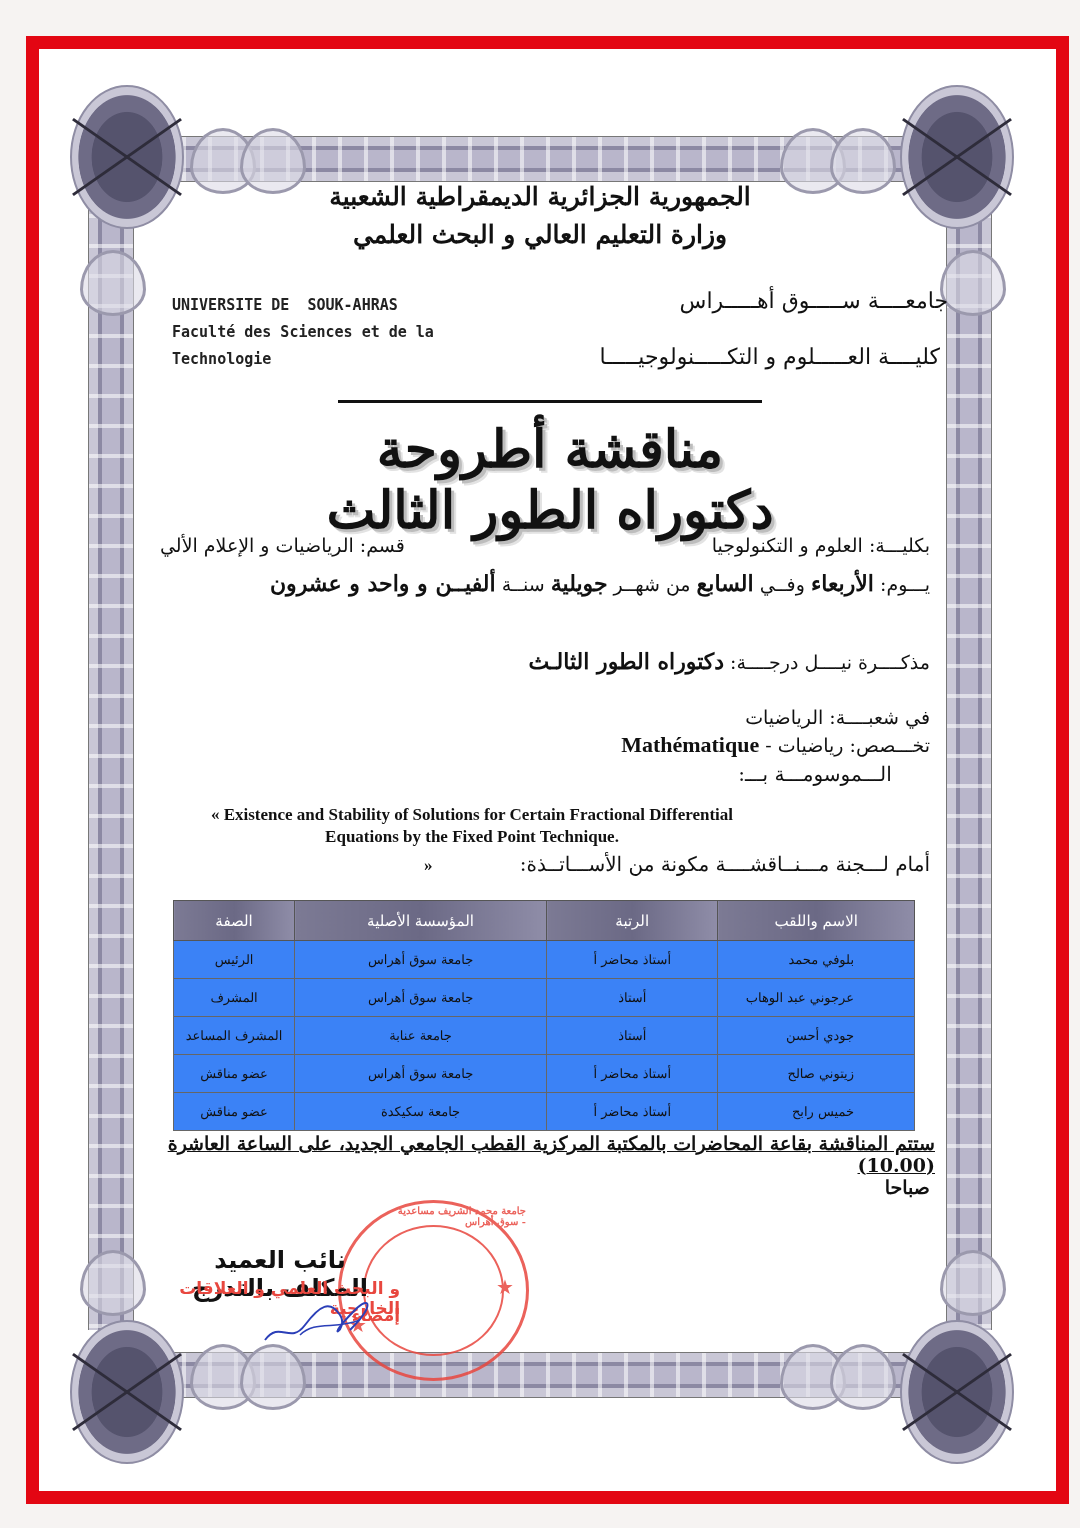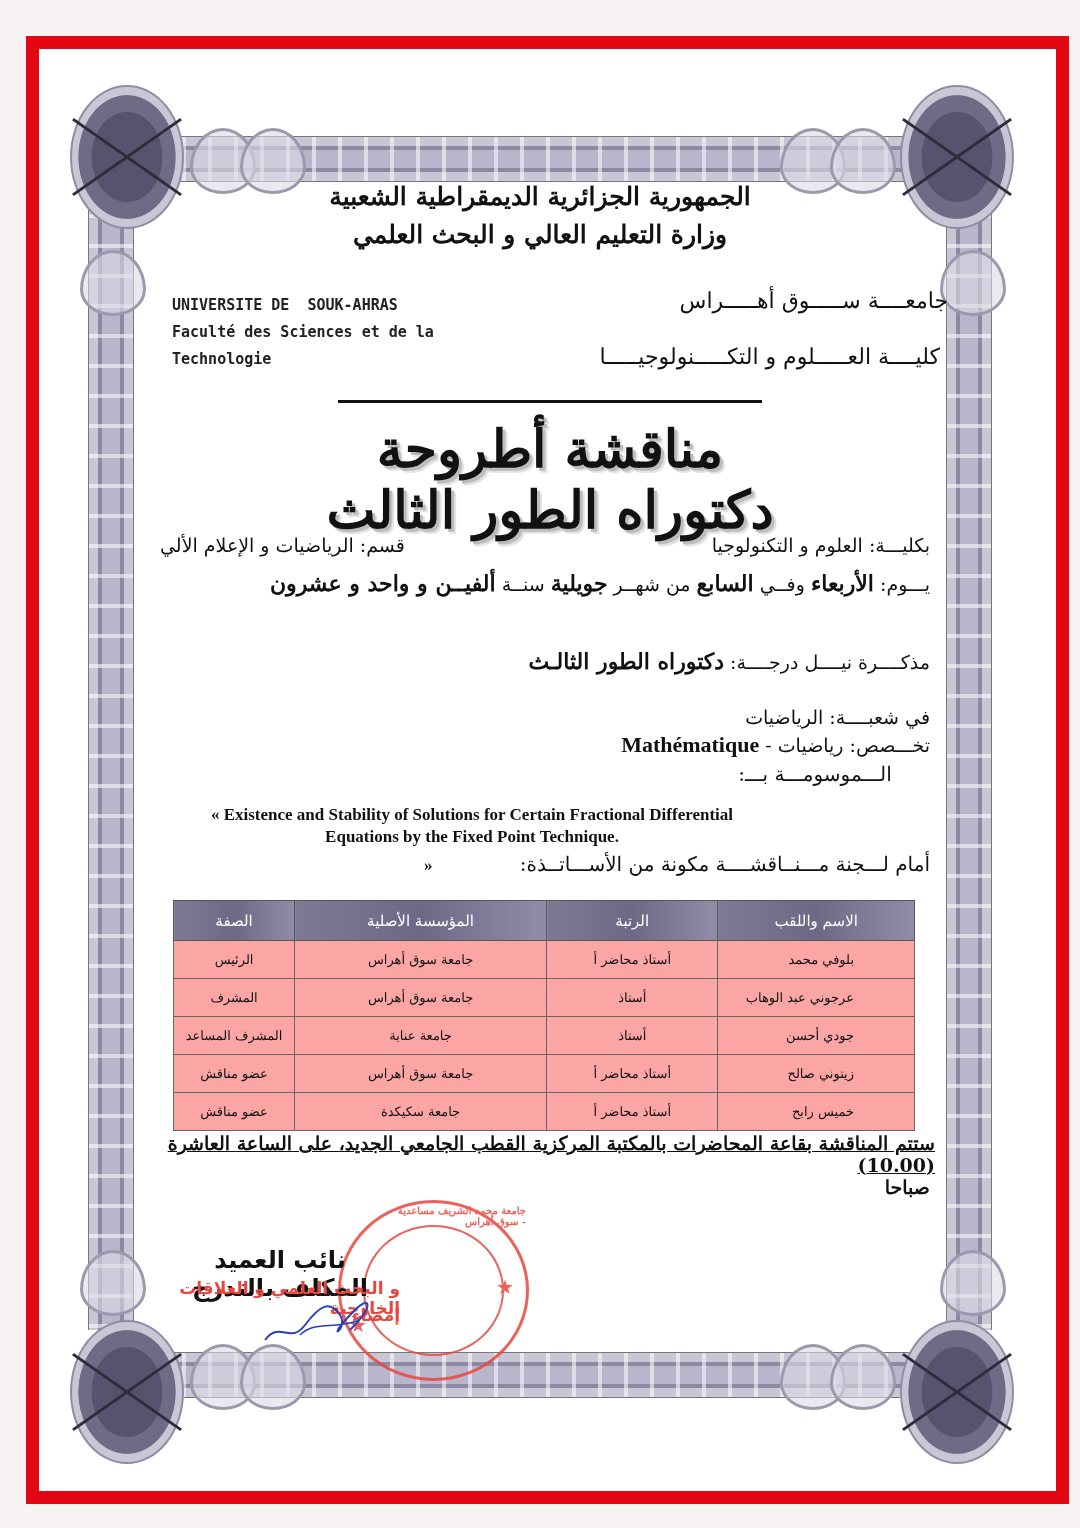--- a/index.html
+++ b/index.html
@@ -102,21 +102,21 @@
   .jury-table {
     position: absolute; left: 173px; top: 900px; width: 742px;
     border-collapse: collapse; direction: rtl; font-size: 13px;
   }
   .jury-table th {
     background: linear-gradient(90deg, #7c7a94, #6b6985 50%, #8f8da8);
     color: #fff; font-weight: normal; font-size: 15px; height: 37px;
     border: 1px solid #555;
   }
   .jury-table td {
-    height: 35px; border: 1px solid #666; text-align: center; background: #fca5a5;
+    height: 35px; border: 1px solid #666; text-align: center; background: #3b82f6;
   }
   .jury-table td.name { text-align: right; padding-right: 60px; }
   .col-name { width: 196px; } .col-rank { width: 172px; } .col-inst { width: 254px; } .col-role { width: 120px; }
 
   .venue { left: 160px; top: 1132px; width: 775px; text-align: right; font-size: 19px; font-weight: bold; text-decoration: underline; }
   .morning { left: 700px; top: 1176px; width: 230px; text-align: right; font-size: 19px; font-weight: bold; }
 
   
   .stamp {
     position: absolute; left: 338px; top: 1200px; width: 185px; height: 175px;

